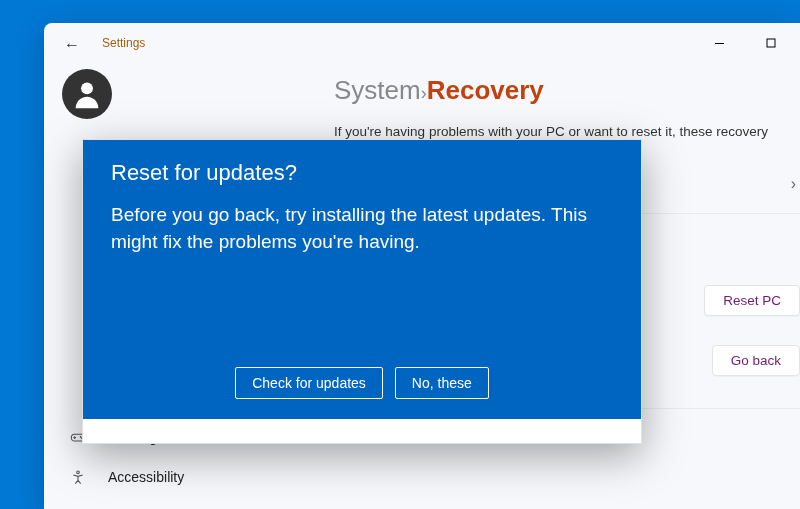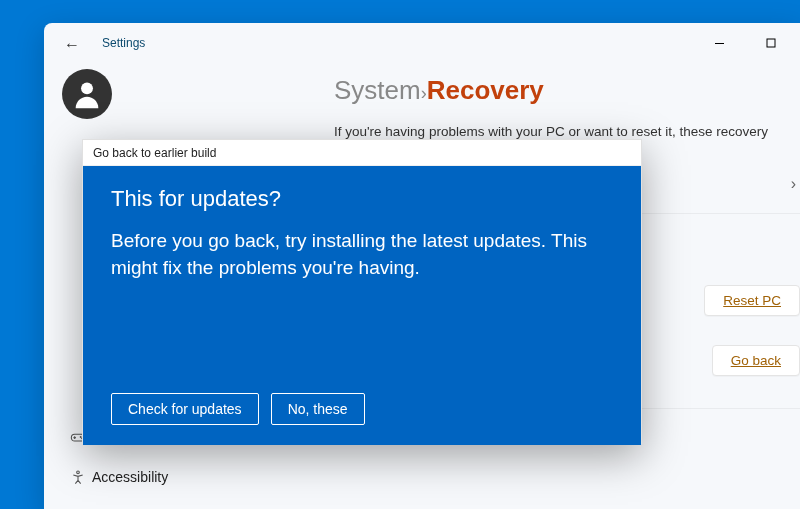--- a/index.html
+++ b/index.html
@@ -13,39 +13,39 @@
     border-radius: 8px 0 0 0;
     box-shadow: 0 8px 30px rgba(0,0,0,.2);
     overflow: hidden;
   }
   .titlebar {
     display: flex; align-items: center; justify-content: space-between;
     height: 40px; padding: 0 12px;
   }
   .titlebar-left { display: flex; align-items: center; gap: 14px; }
   .back-arrow { font-size: 16px; color: #333; padding: 4px 8px; }
-  .app-title { font-size: 12px; color: #0c4a6e; }
+  .app-title { font-size: 12px; color: #a16207; }
   .win-controls { display: flex; gap: 18px; }
   .win-btn { width: 34px; height: 24px; display: flex; align-items: center; justify-content: center; color: #000; }
   .win-btn svg { stroke: #000; }
 
   .content { display: flex; height: calc(100% - 40px); }
 
   .sidebar {
     width: 250px; padding: 6px 0 0 18px;
     display: flex; flex-direction: column; gap: 4px;
   }
   .avatar {
     width: 50px; height: 50px; border-radius: 50%;
     background: #333; display: flex; align-items: center; justify-content: center;
     margin-bottom: 22px;
   }
   .avatar svg { fill: #fff; }
   .nav-item {
-    display: flex; align-items: center; gap: 6px;
+    display: flex; align-items: center; gap: 22px;
     height: 36px; padding: 0 8px;
     font-size: 14px; color: #222;
     border-radius: 4px;
   }
   .nav-item .ic { width: 16px; height: 16px; display:flex; align-items:center; justify-content:center; color:#555;}
   .nav-item .ic svg { stroke:#555; }
 
   .main {
     flex: 1; padding: 12px 0 0 40px;
   }
@@ -59,23 +59,22 @@
     display: flex; align-items: center; justify-content: flex-end;
     height: 60px; padding-right: 0;
     border-bottom: 1px solid rgba(0,0,0,.05);
     font-size: 13.5px; color: #333;
   }
   .row.troubleshoot { gap: 12px; }
   .chev { font-size: 16px; color: #666; padding-right: 4px; margin-left: 10px; }
   .row.spacer { height: 56px; border: none; }
   .pill-btn {
     background: #fff; border: 1px solid #e4e4e4; border-radius: 4px;
-    padding: 7px 18px; font-size: 13.5px; color: #a16207;
+    padding: 7px 18px; font-size: 13.5px; color: #701a75;
     box-shadow: 0 1px 1px rgba(0,0,0,.03);
-    text-decoration: underline;
   }
   .row.btnrow { border: none; height: 60px; }
 
   .help-row {
     margin-top: 18px;
     border-top: 1px solid rgba(0,0,0,.05);
     display: flex; align-items: center; gap: 14px;
     padding: 16px 0 0 0;
     font-size: 14.5px; color: #111; font-weight: 400;
   }
@@ -98,21 +97,21 @@
     height: calc(100% - 24px);
     background: #0064c1;
     color: #fff;
     padding: 20px 28px;
     display: flex; flex-direction: column;
   }
   .dialog-heading { font-size: 22px; font-weight: 400; margin-bottom: 16px; color: #fff; }
   .dialog-text { font-size: 19px; line-height: 1.4; font-weight: 400; }
   .dialog-actions {
     margin-top: auto;
-    display: flex; justify-content: flex-start; gap: 12px;
+    display: flex; justify-content: center; gap: 12px;
   }
   .dlg-btn {
     border: 1.5px solid #fff; background: transparent; color: #fff;
     padding: 7px 16px; font-size: 14px; border-radius: 2px;
   }
 </style>
 </head>
 <body>
 
 <div class="settings-window">
@@ -197,22 +196,21 @@
               <path d="M3 12h18M12 3c2.5 3 2.5 15 0 18M12 3c-2.5 3-2.5 15 0 18"></path>
             </svg>
         </span>
         <span>Help with Recovery</span>
       </div>
     </div>
   </div>
 </div>
 
 <div class="dialog">
-  <div class="dialog-title">Go back to earlier build</div>
   <div class="dialog-body">
-    <div class="dialog-heading">This for updates?</div>
+    <div class="dialog-heading">Reset for updates?</div>
     <div class="dialog-text">Before you go back, try installing the latest updates. This might fix the problems you're having.</div>
     <div class="dialog-actions">
       <button class="dlg-btn">Check for updates</button>
       <button class="dlg-btn">No, these</button>
     </div>
   </div>
 </div>
 
 </body></html>

